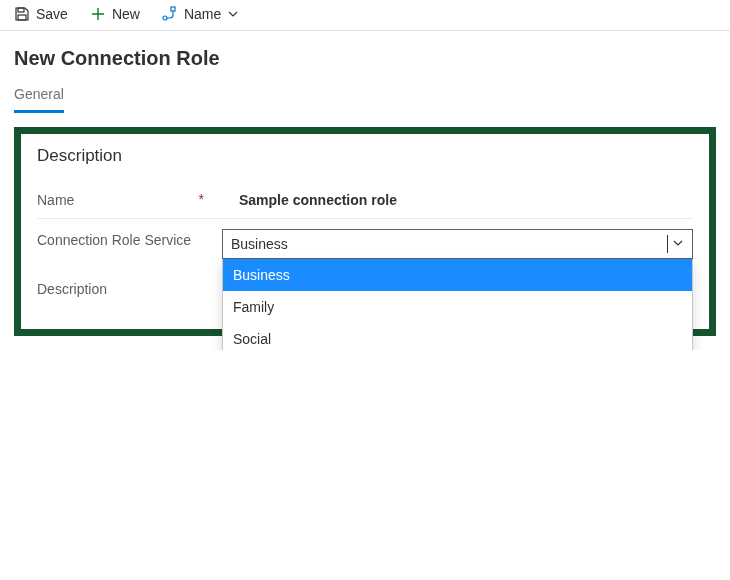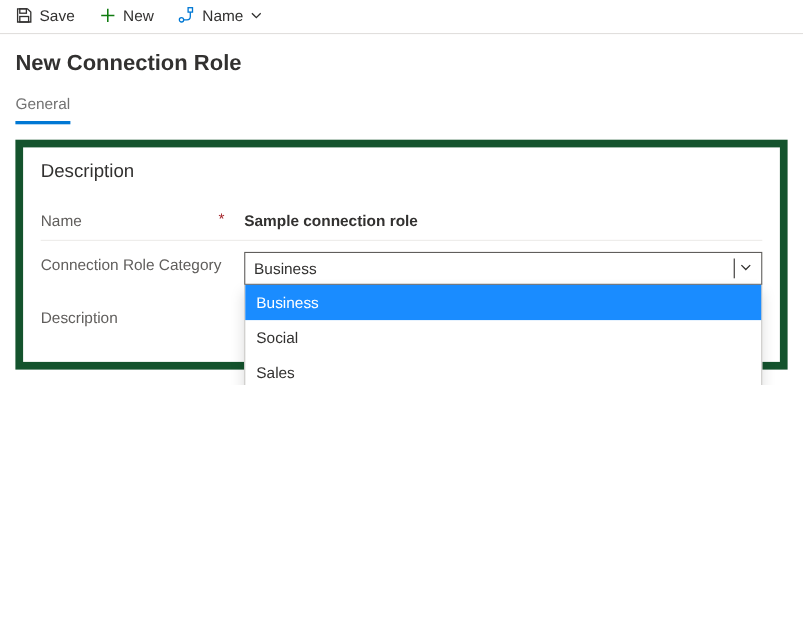--- a/index.html
+++ b/index.html
@@ -73,21 +73,21 @@
   .form-label-col .req {
     color: #a4262c;
     margin-left: auto;
     padding-right: 18px;
     line-height: 1;
   }
   .form-value-col {
     flex: 1;
     position: relative;
   }
-  .value-text { font-weight:600; padding-top:2px; }
+  .value-text { font-weight:600; padding-top:2px;margin-left:17px; }
   .select-box {
     border: 1px solid #605e5c;
     height: 30px;
     display: flex;
     align-items: center;
     padding: 0 8px;
     cursor: pointer;
     position: relative;
   }
   .select-box .caret-wrap {
@@ -173,36 +173,37 @@
       <span>Name</span>
       <span class="req">*</span>
     </div>
     <div class="form-value-col">
       <div class="value-text">Sample connection role</div>
     </div>
   </div>
 
   <div class="form-row" style="border-bottom:none;">
     <div class="form-label-col" style="flex-direction:column; line-height:1.35;">
-      <span>Connection Role Category</span>
+      <span>Connection Role Service</span>
     </div>
     <div class="form-value-col">
       <div class="select-box">
         <span>Business</span>
         <span class="caret-wrap">
           <span class="bar"></span>
           <span>
             <svg width="12" height="12" viewBox="0 0 12 12">
                 <path d="M2 4l4 4 4-4" fill="none" stroke="#323130" stroke-width="1.2"></path>
               </svg>
           </span>
         </span>
       </div>
       <div class="dropdown" id="category-dropdown">
           <div class="dd-option selected">Business</div>
+          <div class="dd-option">Family</div>
           <div class="dd-option">Social</div>
           <div class="dd-option">Sales</div>
           <div class="dd-option">Other</div>
           <div class="dd-option">Stakeholder</div>
           <div class="dd-option">Sales Team</div>
           <div class="dd-option">Service</div>
         </div>
     </div>
   </div>
 

